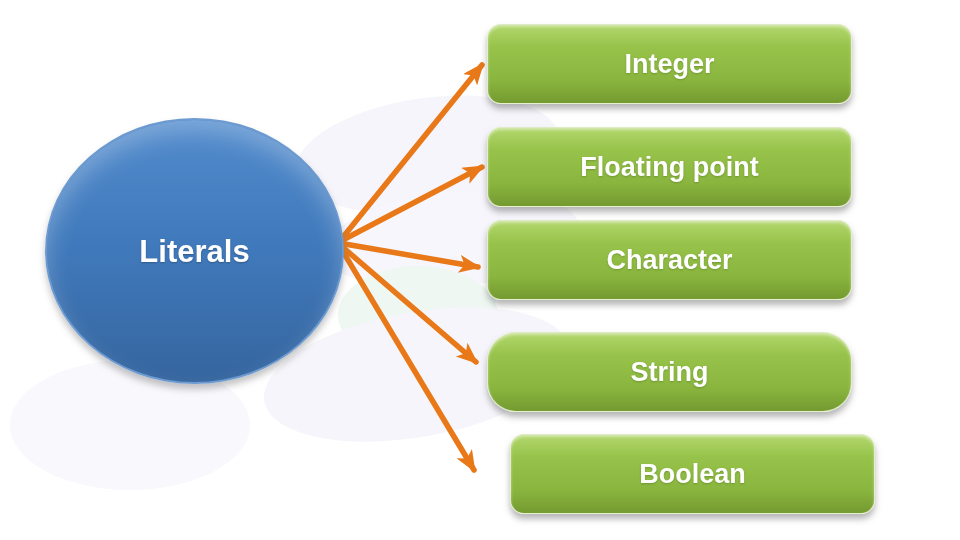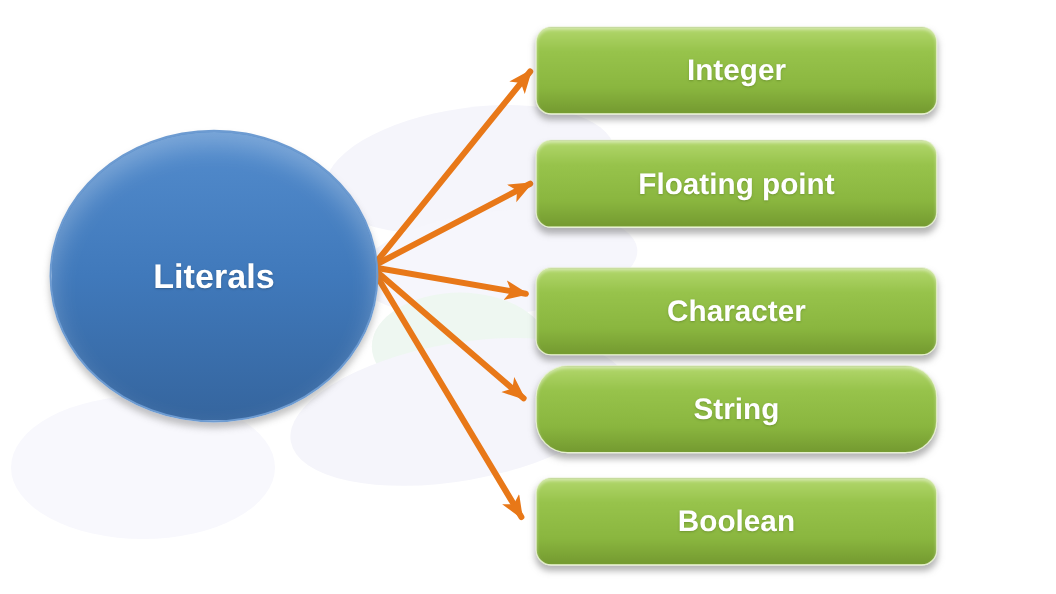--- a/index.html
+++ b/index.html
@@ -73,23 +73,23 @@
     justify-content: center;
   }
   .box-label {
     color: #ffffff;
     font-weight: bold;
     font-size: 27px;
     text-shadow: 0 1px 2px rgba(60,90,20,0.35);
   }
   .box-0 { top: 24px; }
   .box-1 { top: 127px; }
-  .box-2 { top: 243px; }
+  .box-2 { top: 220px; }
   .box-3 { top: 332px; border-radius: 29px; }
-  .box-4 { top: 434px; }
+  .box-4 { top: 434px; margin-left: 23px; }
 
   
   svg.arrows {
     position: absolute;
     left: 0;
     top: 0;
     width: 960px;
     height: 540px;
     pointer-events: none;
   }

